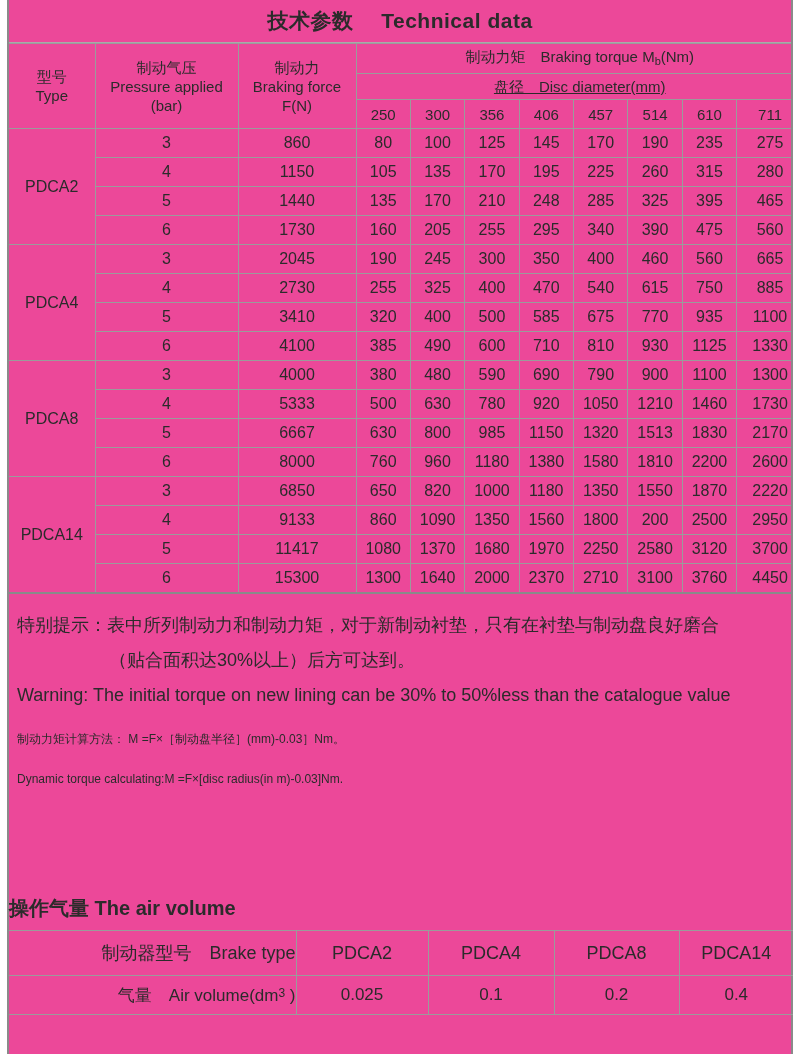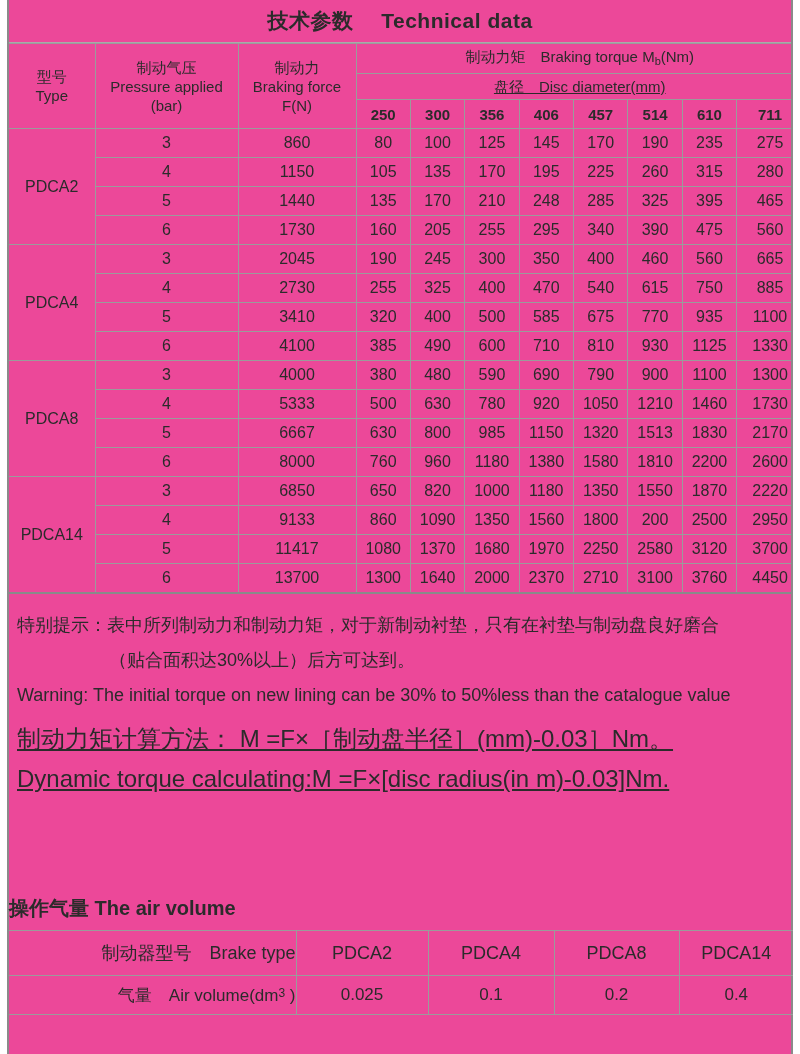--- a/index.html
+++ b/index.html
@@ -7,29 +7,29 @@
   .page{box-sizing:border-box;width:786px;height:1054px;margin:0 7px;border-left:2px solid #8a8a8a;border-right:2px solid #8a8a8a;background:#ec4899;}
   .doc-title{height:42px;line-height:42px;text-align:center;font-size:21px;font-weight:bold;border-bottom:1px solid #aaa;white-space:pre;letter-spacing:.5px;}
   table{border-collapse:collapse;width:100%;table-layout:fixed;}
   .torque-table{border-bottom:2px solid #8a8a8a;}
   .torque-table th,.torque-table td{border:1px solid #9b9b9b;text-align:center;vertical-align:middle;font-weight:normal;padding:0;}
   .torque-table th:first-child,.torque-table td:first-child{border-left:none;}
   .torque-table th:last-child,.torque-table td:last-child{border-right:none;padding-left:12px;}
   .torque-table thead th{font-size:15px;line-height:19px;}
   .hrow1 th{height:29px;font-size:15px;}
   .hrow2 th{height:25px;font-size:15px;text-decoration:underline;}
-  .hrow3 th{height:28px;font-size:16px;font-weight:bold;}
+  .hrow3 th{height:28px;font-size:16px;}
   .torque-table tbody td{height:28px;font-size:16px;}
   .model-cell{font-size:16px;}
   sub.tq{font-size:11px;vertical-align:-3px;}
   .warning-block{padding:14px 6px 0 8px;font-size:18px;line-height:35px;}
   .warning-block p{margin:0;}
   .indent-zh{padding-left:92px;}
   .indent-en{padding-left:110px;}
-  .formula-block{padding:6px 6px 0 8px;font-size:24px;line-height:40px;text-decoration:underline;}
+  .formula-block{padding:6px 6px 0 8px;font-size:12px;line-height:40px;}
   .formula-block p{margin:0;}
   .air-title{margin-top:96px;text-align:left;font-size:20px;font-weight:bold;height:26px;line-height:26px;}
   .air-table{margin-top:9px;border-top:1px solid #9b9b9b;border-bottom:1px solid #8a8a8a;}
   .air-table th,.air-table td{border:1px solid #9b9b9b;text-align:center;vertical-align:middle;font-weight:normal;padding:0;}
   .air-table th:first-child,.air-table td:first-child{border-left:none;}
   .air-table th:last-child,.air-table td:last-child{border-right:none;}
   .air-table .lbl{text-align:right;padding-left:1px;}
   .air-table thead th{height:44px;font-size:18px;}
   .air-table tbody td{height:38px;font-size:17px;}
   sup.vol{font-size:12px;vertical-align:4px;}
@@ -269,21 +269,21 @@
           <td>1370</td>
           <td>1680</td>
           <td>1970</td>
           <td>2250</td>
           <td>2580</td>
           <td>3120</td>
           <td>3700</td>
         </tr>
         <tr>
           <td>6</td>
-          <td>13700</td>
+          <td>15300</td>
           <td>1300</td>
           <td>1640</td>
           <td>2000</td>
           <td>2370</td>
           <td>2710</td>
           <td>3100</td>
           <td>3760</td>
           <td>4450</td>
         </tr>
       </tbody>

